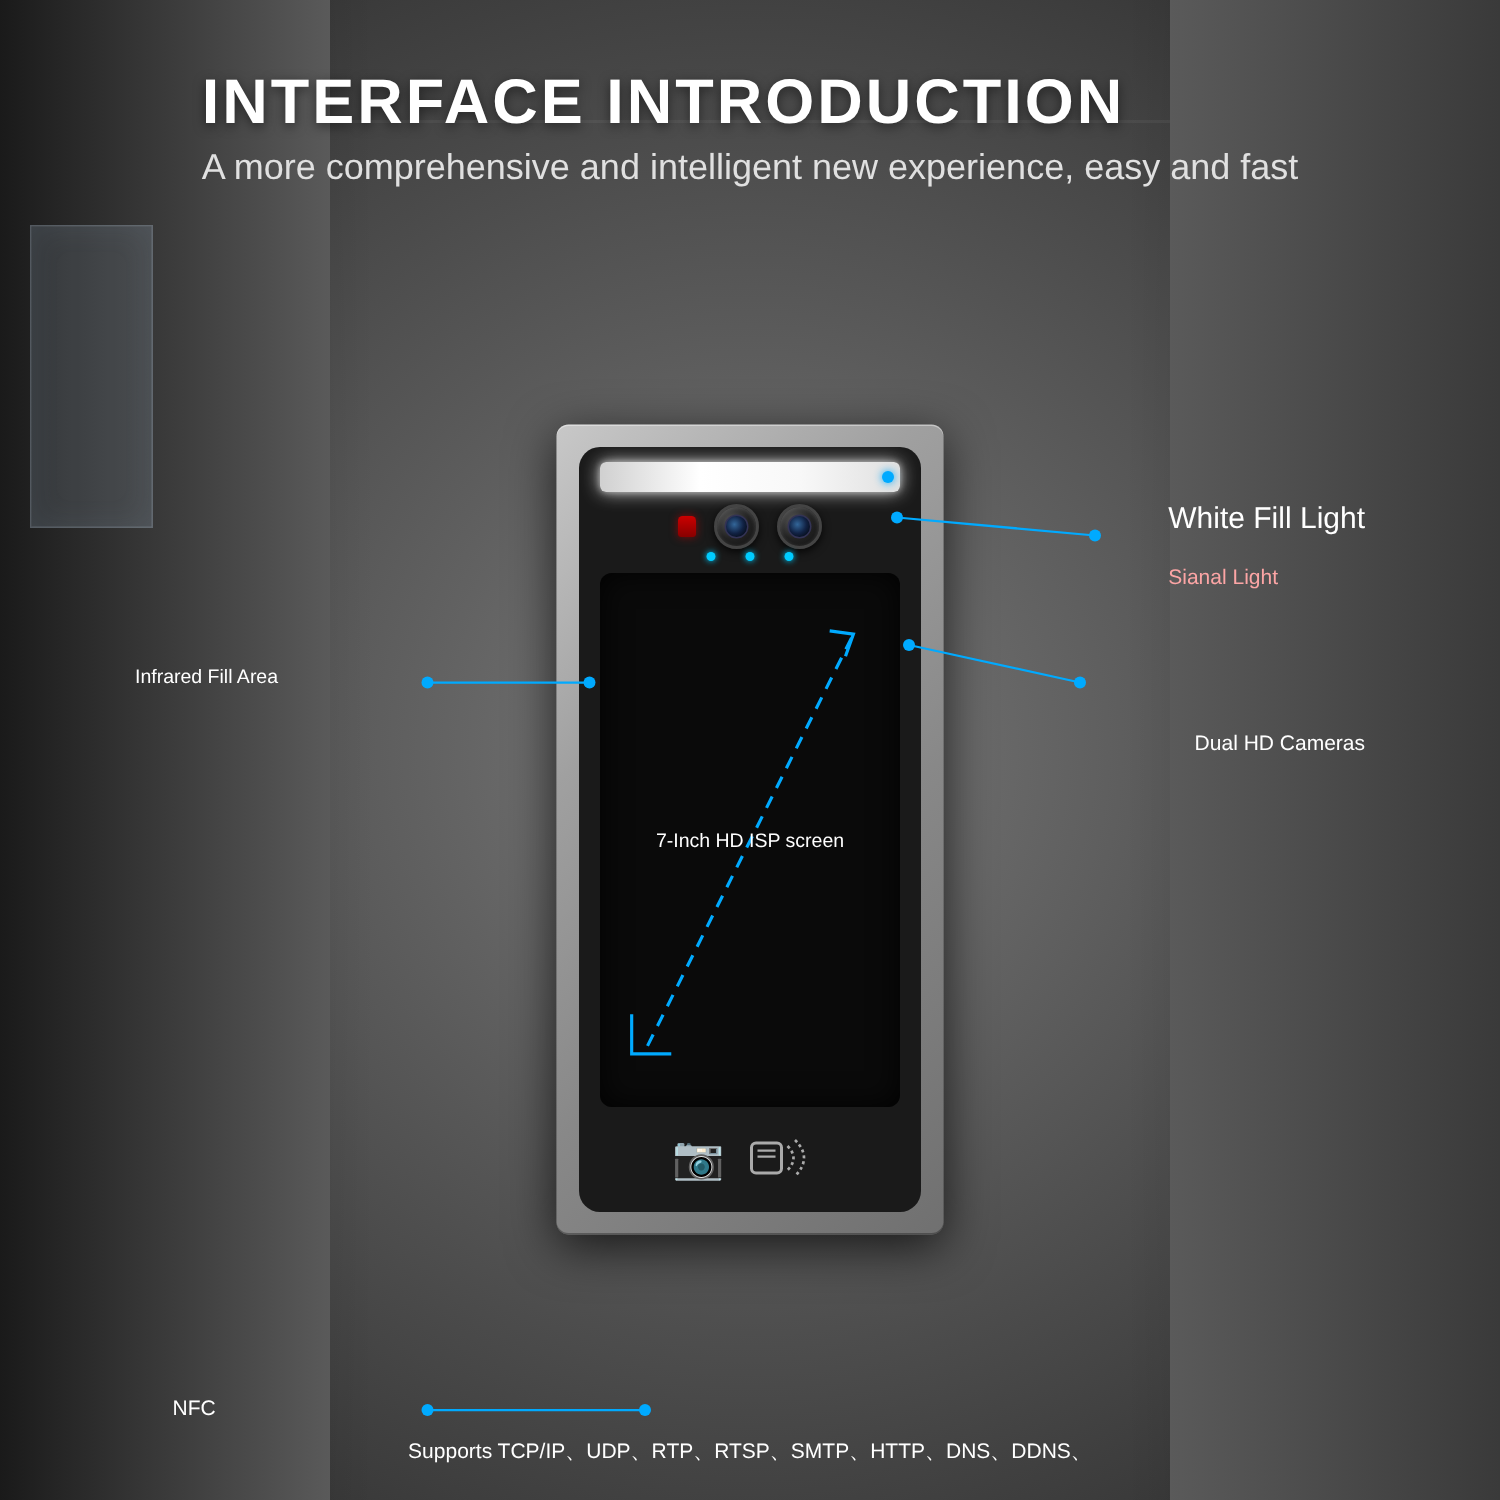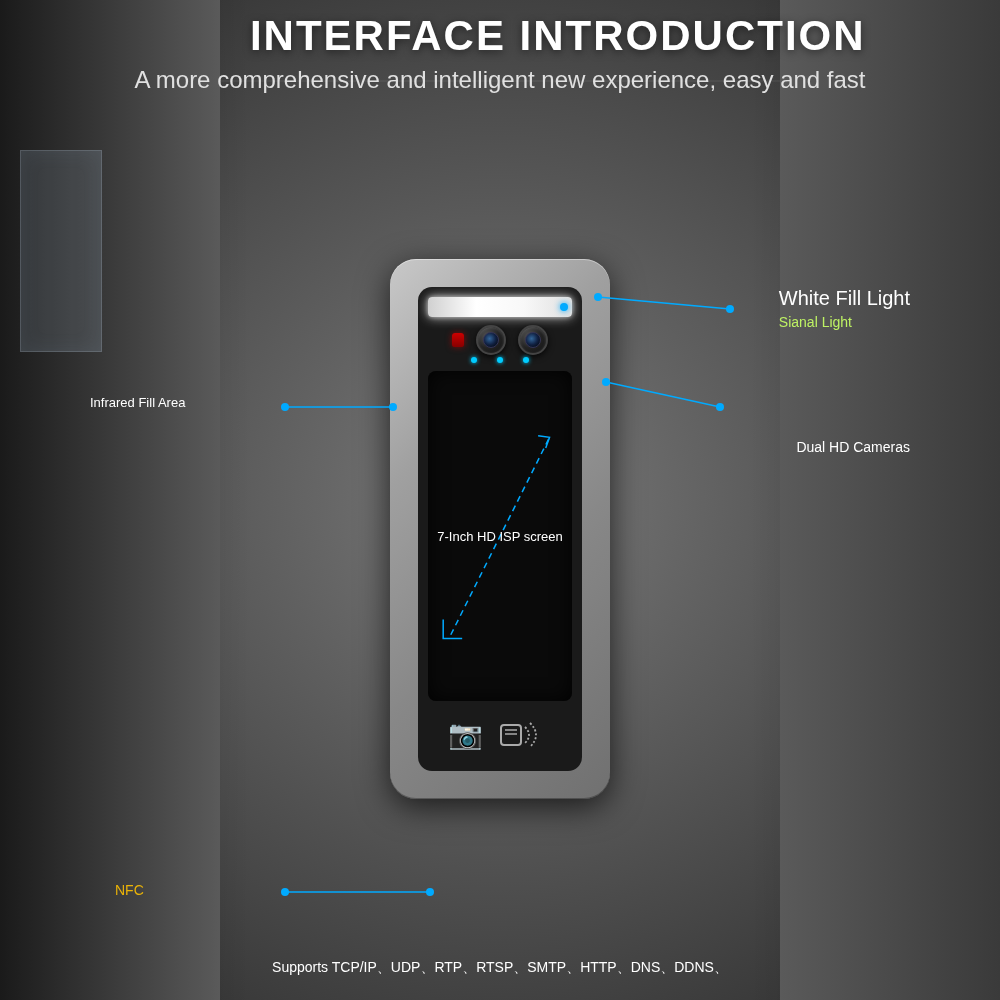--- a/index.html
+++ b/index.html
@@ -80,23 +80,23 @@
       z-index: 1;
       width: 100%;
       height: 100%;
       display: flex;
       flex-direction: column;
       align-items: center;
     }
 
     
     .header {
-      text-align: right;
-      padding-top: 12px;
-      margin-bottom: 8px;
+      text-align: left;
+      padding-top: 44px;
+      margin-bottom: 24px;
     }
 
     .main-title {
       font-size: 42px;
       font-weight: 900;
       color: #ffffff;
       letter-spacing: 2px;
       text-shadow: 0 2px 8px rgba(0,0,0,0.5);
     }
 
@@ -113,25 +113,25 @@
       width: 100%;
       flex: 1;
       display: flex;
       align-items: center;
       justify-content: center;
     }
 
     
     .device {
       position: relative;
-      width: 220px;
+      width: 258px;
       height: 540px;
       background: linear-gradient(135deg, #c8c8c8 0%, #a0a0a0 30%, #888 60%, #707070 100%);
-      border-radius: 26px;
-      padding: 28px;
+      border-radius: 8px;
+      padding: 15px;
       box-shadow:
         0 8px 32px rgba(0,0,0,0.7),
         inset 0 1px 0 rgba(255,255,255,0.4),
         inset 0 -1px 0 rgba(0,0,0,0.3);
       z-index: 5;
     }
 
     .device-inner {
       width: 100%;
       height: 100%;
@@ -333,33 +333,33 @@
       <circle cx="606" cy="280" r="4" fill="#00aaff"></circle>
       <circle cx="720" cy="305" r="4" fill="#00aaff"></circle>
 
       <line x1="285" y1="790" x2="430" y2="790" stroke="#00aaff" stroke-width="1.5"></line>
       <circle cx="430" cy="790" r="4" fill="#00aaff"></circle>
       <circle cx="285" cy="790" r="4" fill="#00aaff"></circle>
     </svg>
 
     <div style="position:absolute; right:90px; top:185px; z-index:10;">
       <div style="color:#fff; font-size:20px; font-weight:500;">White Fill Light</div>
-      <div style="color:#bef264; font-size:14px; font-weight:500; margin-top:4px;">Sianal Light</div>
+      <div style="color:#fca5a5; font-size:14px; font-weight:500; margin-top:18px;">Sianal Light</div>
     </div>
 
     <div style="position:absolute; left:90px; top:293px; z-index:10;">
       <div style="color:#fff; font-size:13px; font-weight:500;">Infrared Fill Area</div>
     </div>
 
     <div style="position:absolute; right:90px; top:293px; z-index:10;margin-top:44px;">
       <div style="color:#fff; font-size:14px; font-weight:500;">Dual HD Cameras</div>
     </div>
 
     <div style="position:absolute; left:115px; top:780px; z-index:10;">
-      <div style="color:#eab308; font-size:14px; font-weight:500;">NFC</div>
+      <div style="color:#ffffff; font-size:14px; font-weight:500;">NFC</div>
     </div>
 
     <div class="device">
       <div class="device-inner">
 
         <div class="fill-light-bar">
           <div class="signal-dot"></div>
         </div>
 
         <div class="camera-area">

